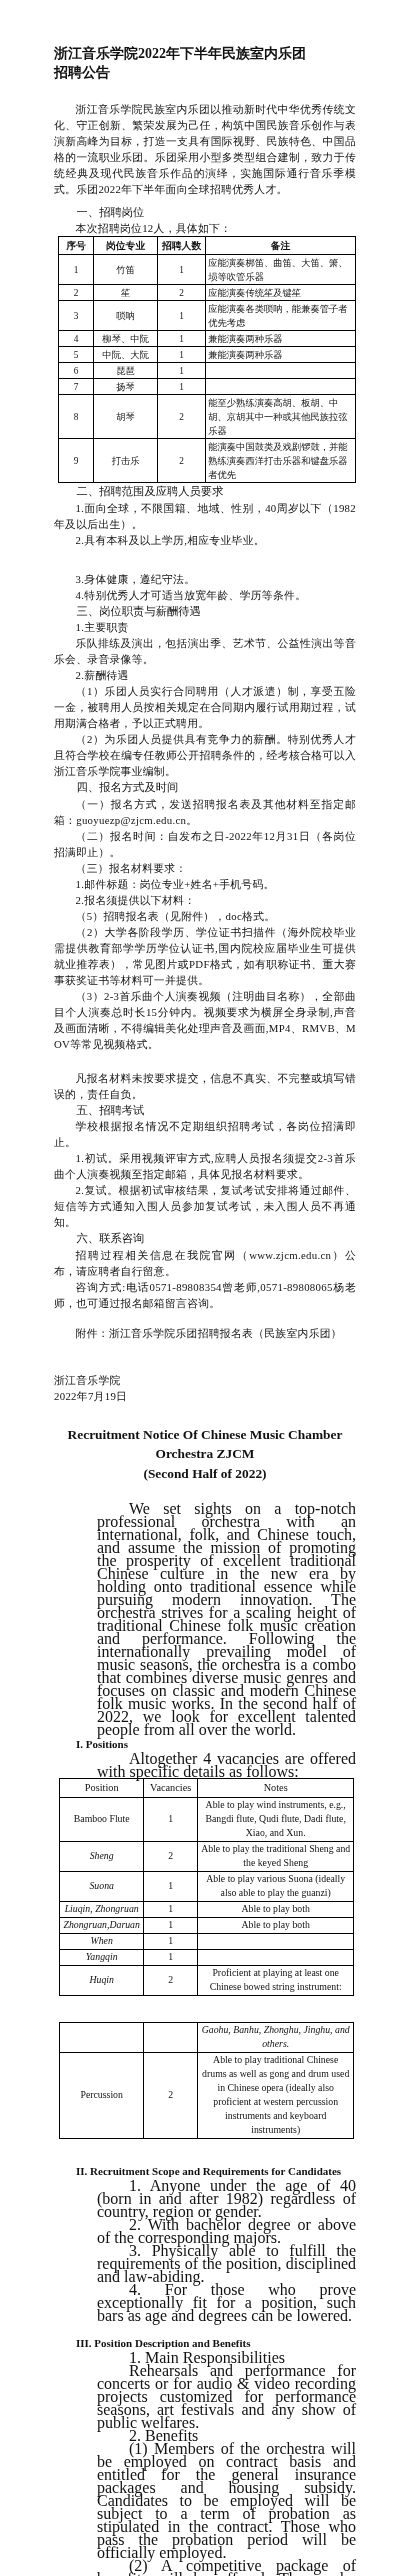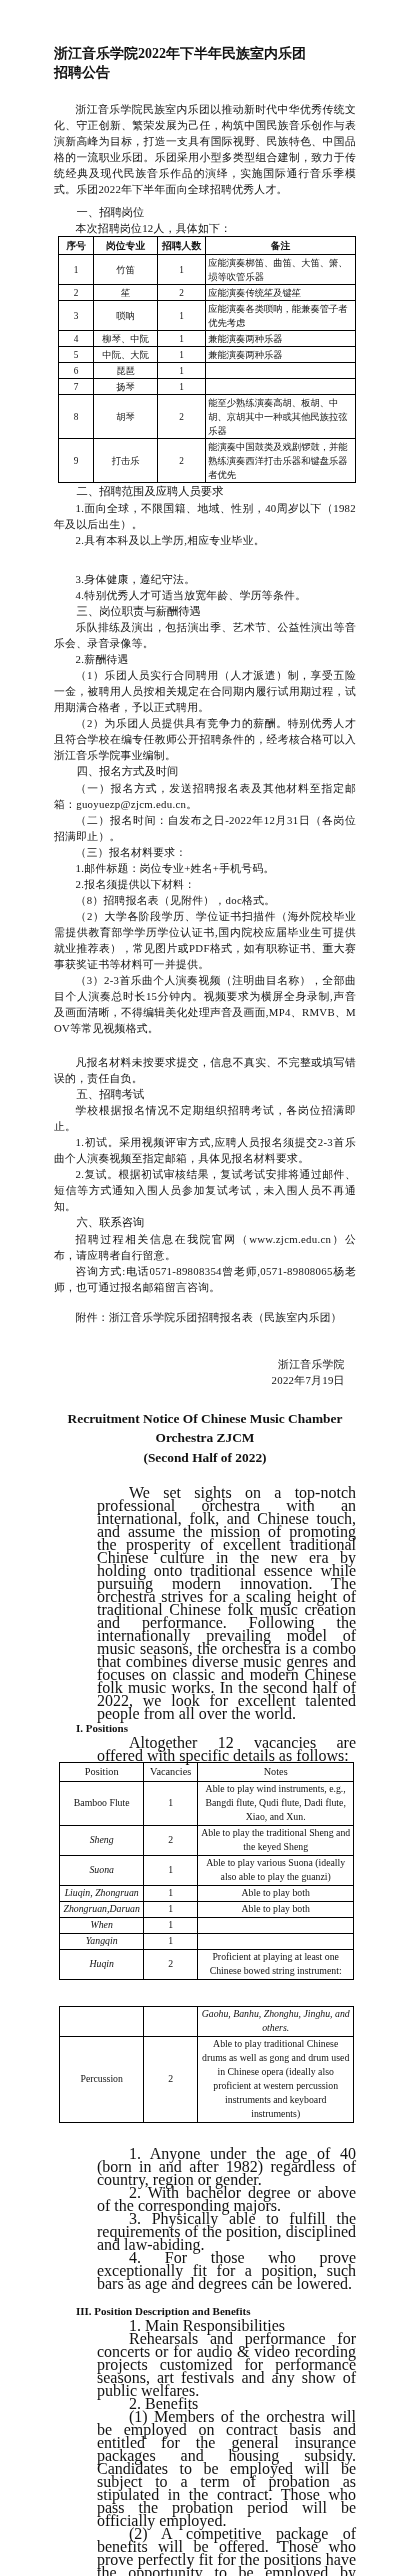--- a/index.html
+++ b/index.html
@@ -3,21 +3,21 @@
 <meta charset="utf-8">
 <style>
   * { box-sizing: border-box; }
   html, body { margin: 0; padding: 0; background: #ffffff; }
   body { width: 409px; font-family: "Liberation Serif", "DejaVu Serif", serif; color: #111111; }
   .page { width: 409px; height: 3287px; padding: 44px 53px 20.6px 54px; overflow: hidden; background: #ffffff; }
 
   .title-cn { font-size: 14px; font-weight: bold; line-height: 19px; }
   .p-cn  { font-size: 10.8px; line-height: 16px; text-align: justify; text-indent: 2em; letter-spacing: 0.3px; word-break: break-all; }
   .h-cn  { font-size: 11.3px; font-weight: normal; line-height: 16.5px; text-indent: 2em; }
-  .sig-cn{ font-size: 10.8px; line-height: 16px; text-align: right; padding-right: 11.3px; letter-spacing: 0.3px; }
+  .sig-cn{ font-size: 10.8px; line-height: 16px; text-align: left; padding-right: 11.3px; letter-spacing: 0.3px; }
 
   .title-en { font-size: 13.4px; font-weight: bold; text-align: center; line-height: 19.6px; }
   .p-en  { font-size: 16px; line-height: 13px; text-align: justify; text-indent: 2em; margin-left: 43px; }
   .h-en  { font-size: 11px; font-weight: bold; line-height: 16px; text-indent: 2em; }
   .no-indent { text-indent: 0; }
 
   table.doc { border-collapse: collapse; table-layout: fixed; border-radius: 13px; }
   .doc th, .doc td { border: 1px solid #000000; line-height: 14px; padding: 0.5px 2.1px;
                      vertical-align: middle; text-align: center; overflow: hidden; }
   table.cn-table { margin-left: 4.1px; width: 298px; font-size: 9.3px; }
@@ -115,31 +115,32 @@
           </tr>
         </tbody>
       </table>
       <div class="h-cn">二、招聘范围及应聘人员要求</div>
       <div class="p-cn">1.面向全球，不限国籍、地域、性别，40周岁以下（1982年及以后出生）。</div>
       <div class="p-cn">2.具有本科及以上学历,相应专业毕业。</div>
       <div class="spacer" style="height: 23px;"></div>
       <div class="p-cn">3.身体健康，遵纪守法。</div>
       <div class="p-cn">4.特别优秀人才可适当放宽年龄、学历等条件。</div>
       <div class="h-cn">三、岗位职责与薪酬待遇</div>
+      <div class="p-cn">1.主要职责</div>
       <div class="p-cn">乐队排练及演出，包括演出季、艺术节、公益性演出等音乐会、录音录像等。</div>
       <div class="p-cn">2.薪酬待遇</div>
       <div class="p-cn">（1）乐团人员实行合同聘用（人才派遣）制，享受五险一金，被聘用人员按相关规定在合同期内履行试用期过程，试用期满合格者，予以正式聘用。</div>
       <div class="p-cn">（2）为乐团人员提供具有竞争力的薪酬。特别优秀人才且符合学校在编专任教师公开招聘条件的，经考核合格可以入浙江音乐学院事业编制。</div>
       <div class="h-cn">四、报名方式及时间</div>
       <div class="p-cn">（一）报名方式，发送招聘报名表及其他材料至指定邮箱：guoyuezp@zjcm.edu.cn。</div>
       <div class="p-cn">（二）报名时间：自发布之日-2022年12月31日（各岗位招满即止）。</div>
       <div class="p-cn">（三）报名材料要求：</div>
       <div class="p-cn">1.邮件标题：岗位专业+姓名+手机号码。</div>
       <div class="p-cn">2.报名须提供以下材料：</div>
-      <div class="p-cn">（8）招聘报名表（见附件），doc格式。</div>
+      <div class="p-cn">（5）招聘报名表（见附件），doc格式。</div>
       <div class="p-cn">（2）大学各阶段学历、学位证书扫描件（海外院校毕业需提供教育部学学历学位认证书,国内院校应届毕业生可提供就业推荐表），常见图片或PDF格式，如有职称证书、重大赛事获奖证书等材料可一并提供。</div>
       <div class="p-cn">（3）2-3首乐曲个人演奏视频（注明曲目名称），全部曲目个人演奏总时长15分钟内。视频要求为横屏全身录制,声音及画面清晰，不得编辑美化处理声音及画面,MP4、RMVB、MOV等常见视频格式。</div>
       <div class="spacer" style="height: 18px;"></div>
       <div class="p-cn">凡报名材料未按要求提交，信息不真实、不完整或填写错误的，责任自负。</div>
       <div class="h-cn">五、招聘考试</div>
       <div class="p-cn">学校根据报名情况不定期组织招聘考试，各岗位招满即止。</div>
       <div class="p-cn">1.初试。采用视频评审方式,应聘人员报名须提交2-3首乐曲个人演奏视频至指定邮箱，具体见报名材料要求。</div>
       <div class="p-cn">2.复试。根据初试审核结果，复试考试安排将通过邮件、短信等方式通知入围人员参加复试考试，未入围人员不再通知。</div>
       <div class="h-cn">六、联系咨询</div>
       <div class="p-cn">招聘过程相关信息在我院官网（www.zjcm.edu.cn）公布，请应聘者自行留意。</div>
@@ -149,21 +150,21 @@
       <div class="spacer" style="height: 31px;"></div>
       <div class="sig-cn">浙江音乐学院</div>
       <div class="sig-cn">2022年7月19日</div>
       <div class="spacer" style="height: 20.6px;"></div>
       <div class="title-en">Recruitment Notice Of Chinese Music Chamber</div>
       <div class="title-en">Orchestra ZJCM</div>
       <div class="title-en">(Second Half of 2022)</div>
       <div class="spacer" style="height: 18.5px;"></div>
       <div class="p-en">We set sights on a top-notch professional orchestra with an international, folk, and Chinese touch, and assume the mission of promoting the prosperity of excellent traditional Chinese culture in the new era by holding onto traditional essence while pursuing modern innovation. The orchestra strives for a scaling height of traditional Chinese folk music creation and performance. Following the internationally prevailing model of music seasons, the orchestra is a combo that combines diverse music genres and focuses on classic and modern Chinese folk music works. In the second half of 2022, we look for excellent talented people from all over the world.</div>
       <div class="h-en">I. Positions</div>
-      <div class="p-en">Altogether 12 vacancies are offered with specific details as follows:</div>
+      <div class="p-en">Altogether 4 vacancies are offered with specific details as follows:</div>
       <table class="doc en-table">
         <colgroup>
           <col style="width: 84px;">
           <col style="width: 54px;">
           <col style="width: 156px;">
         </colgroup>
         <thead>
           <tr>
             <th>Position</th>
             <th>Vacancies</th>
@@ -227,20 +228,21 @@
             <td class="italic">Gaohu, Banhu, Zhonghu, Jinghu, and others.</td>
           </tr>
           <tr>
             <td>Percussion</td>
             <td>2</td>
             <td class="justify-cell">Able to play traditional Chinese drums as well as gong and drum used in Chinese opera (ideally also proficient at western percussion instruments and keyboard instruments)</td>
           </tr>
         </tbody>
       </table>
       <div class="spacer" style="height: 24px;"></div>
+      <div class="h-en">II. Recruitment Scope and Requirements for Candidates</div>
       <div class="p-en">1. Anyone under the age of 40 (born in and after 1982) regardless of country, region or gender.</div>
       <div class="p-en">2. With bachelor degree or above of the corresponding majors.</div>
       <div class="p-en">3. Physically able to fulfill the requirements of the position, disciplined and law-abiding.</div>
       <div class="p-en">4. For those who prove exceptionally fit for a position, such bars as age and degrees can be lowered.</div>
       <div class="spacer" style="height: 13.4px;"></div>
       <div class="h-en">III. Position Description and Benefits</div>
       <div class="p-en">1. Main Responsibilities</div>
       <div class="p-en">Rehearsals and performance for concerts or for audio &amp; video recording projects customized for performance seasons, art festivals and any show of public welfares.</div>
       <div class="p-en">2. Benefits</div>
       <div class="p-en">(1) Members of the orchestra will be employed on contract basis and entitled for the general insurance packages and housing subsidy. Candidates to be employed will be subject to a term of probation as stipulated in the contract. Those who pass the probation period will be officially employed.</div>

